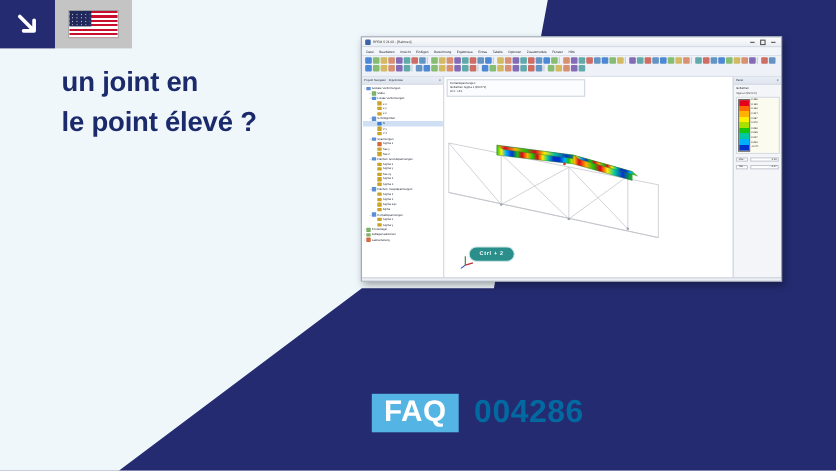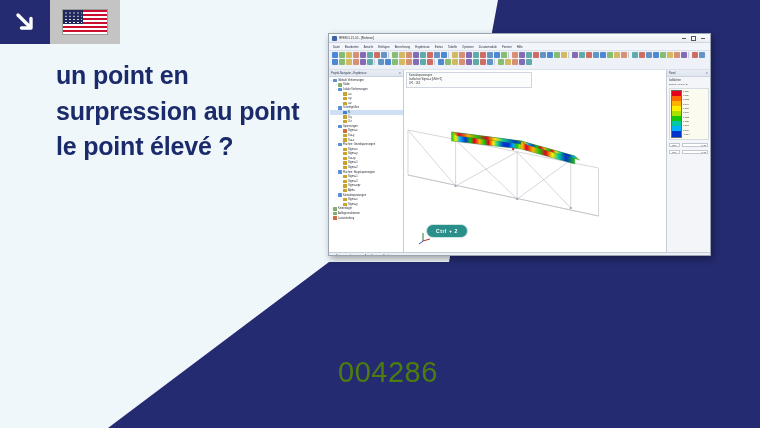--- a/index.html
+++ b/index.html
@@ -64,21 +64,21 @@
   .logo-mark .r-post{position:absolute;right:0;top:0;width:3px;height:24px;background:#fff;}
   .logo-mark svg{position:absolute;left:0;top:0;}
   .logo-text{color:#fff;font-size:14px;font-weight:700;margin-top:3px;letter-spacing:.2px;}
 
   
   .faq-row{position:absolute;left:338px;top:358px;display:flex;align-items:center;gap:14px;z-index:6;}
   .faq-badge{
     background:#54b4e4;color:#ffffff;font-weight:700;font-size:27px;
     padding:3px 11px 5px 11px;line-height:1;letter-spacing:.5px;
   }
-  .faq-num{color:#4d7c0f;font-weight:400;font-size:29px;letter-spacing:.5px;line-height:1;}
+  .faq-num{color:#0369a1;font-weight:700;font-size:29px;letter-spacing:.5px;line-height:1;}
 
   
   .app{
     position:absolute;left:328px;top:33px;width:381px;height:221px;
     background:#eef1f6;border:1px solid #9aa4b5;z-index:4;
     box-shadow:2px 3px 7px rgba(0,0,0,.35);
     font-size:2.6px;color:#2a2a2a;overflow:hidden;
   }
   .titlebar{
     height:8px;background:linear-gradient(#fdfdfd,#e9edf3);
@@ -188,27 +188,27 @@
     </div>
     <div class="lang-flag">
       <div class="flag">
         <div class="stripes"></div>
         <div class="canton"></div>
       </div>
     </div>
   </div>
 
   <div class="headline">
-    <div>un point en</div>
-    <div>surpression au point</div>
+    <div>un joint en</div>
     <div>le point élevé ?</div>
   </div>
 
 
   <div class="faq-row">
+    <div class="faq-badge">FAQ</div>
     <div class="faq-num">004286</div>
   </div>
 
   <div class="app">
 
     <div class="titlebar">
       <div class="title-ico"></div>
       <div class="title-txt">RFEM 5.21.02 - [Rahmen]</div>
       <div class="win-btns">
         <i></i>

